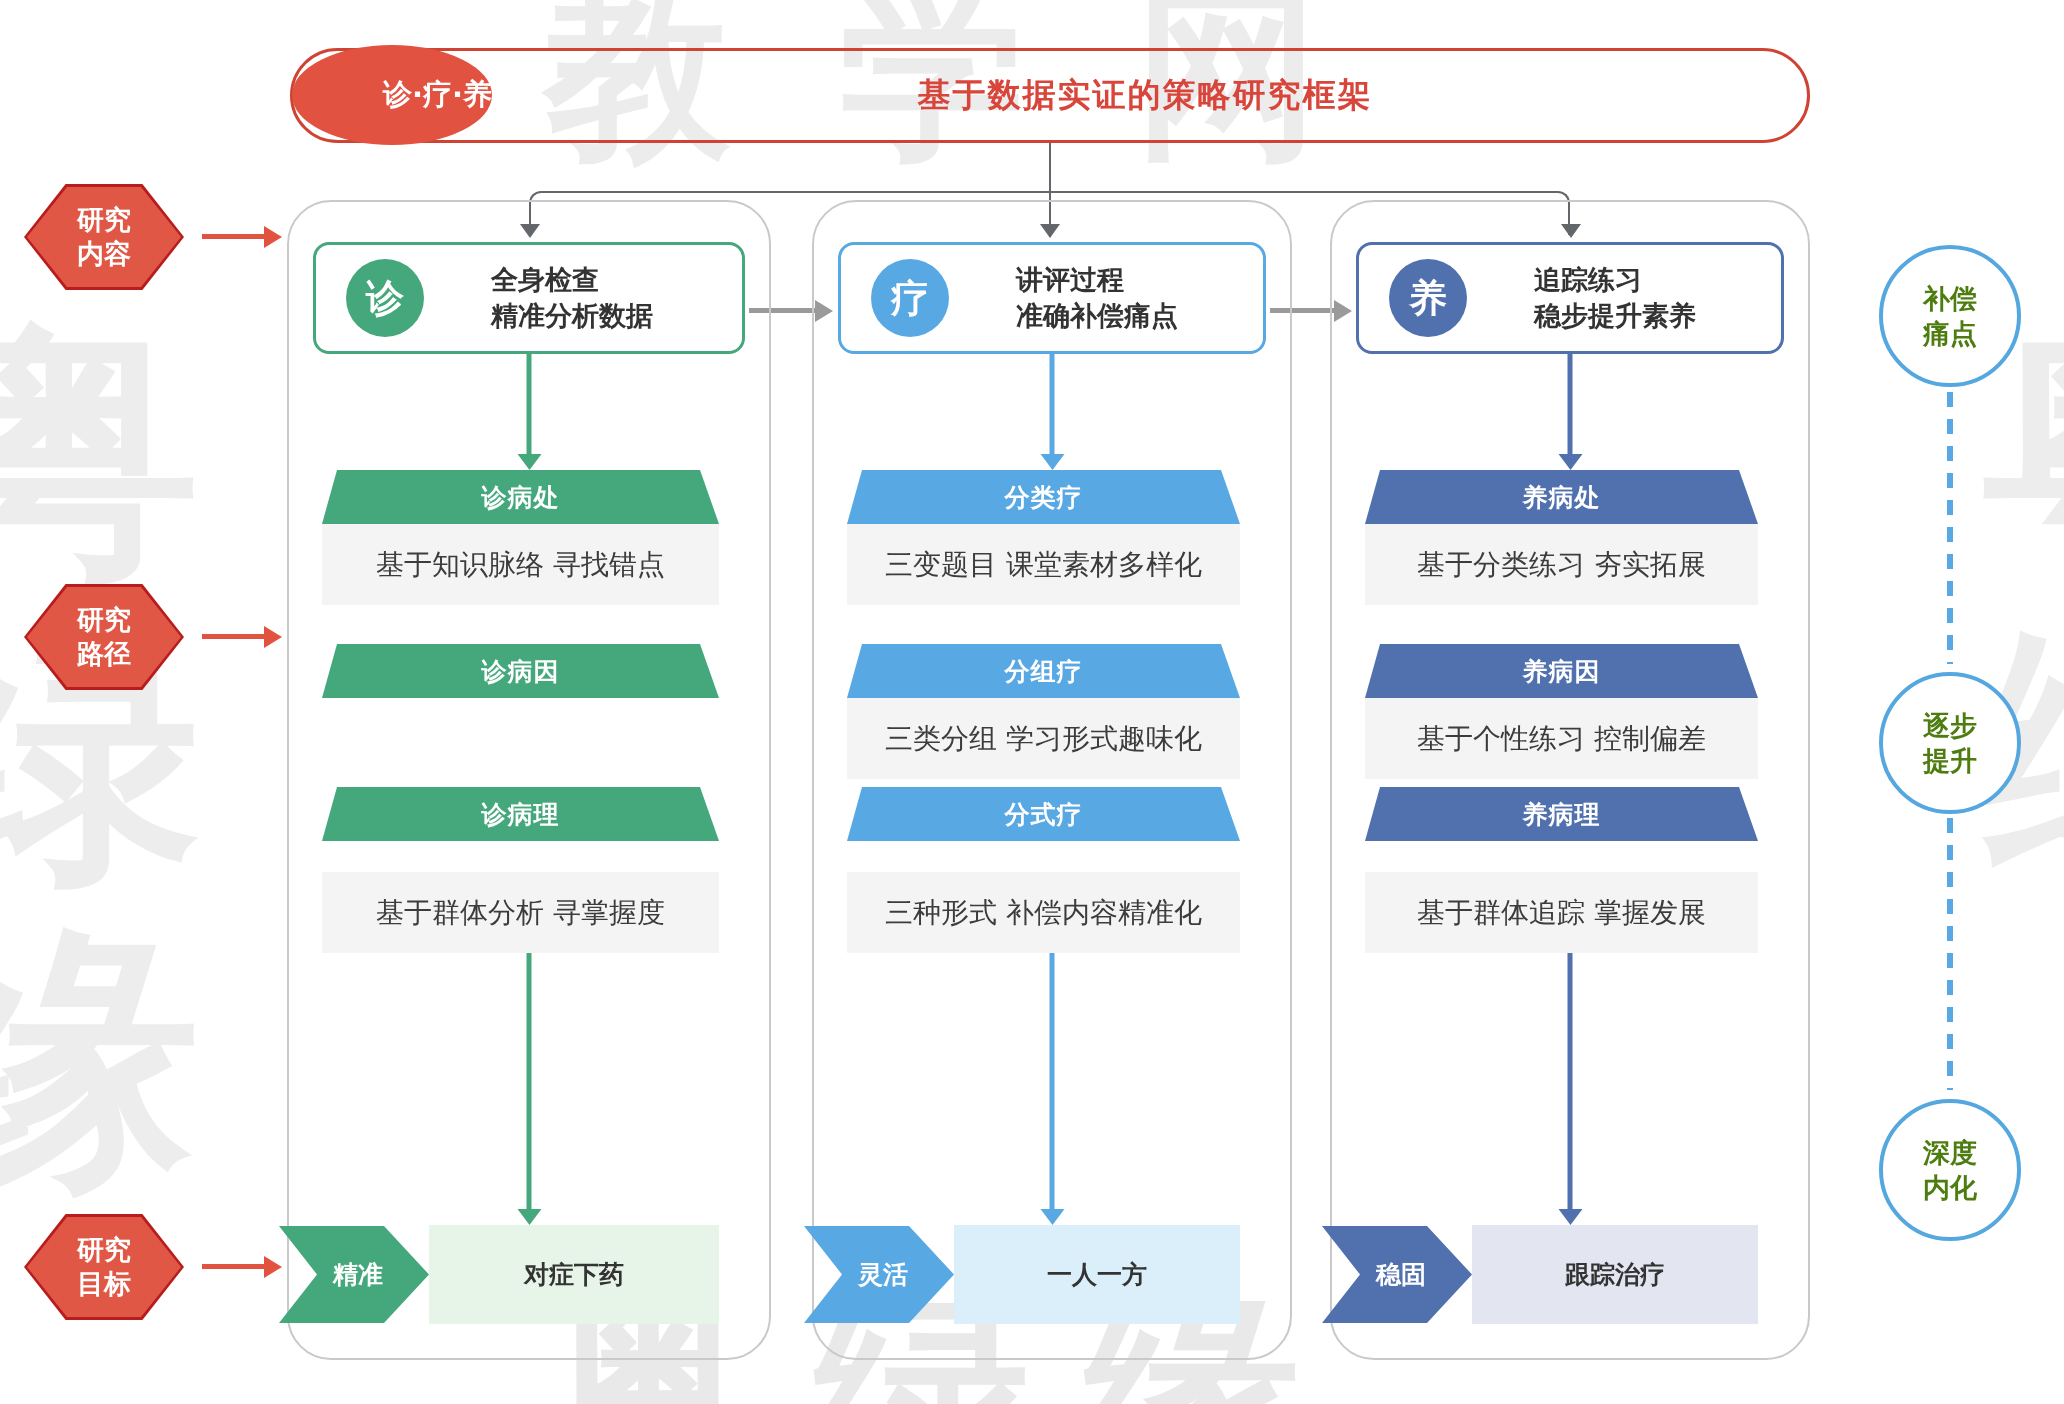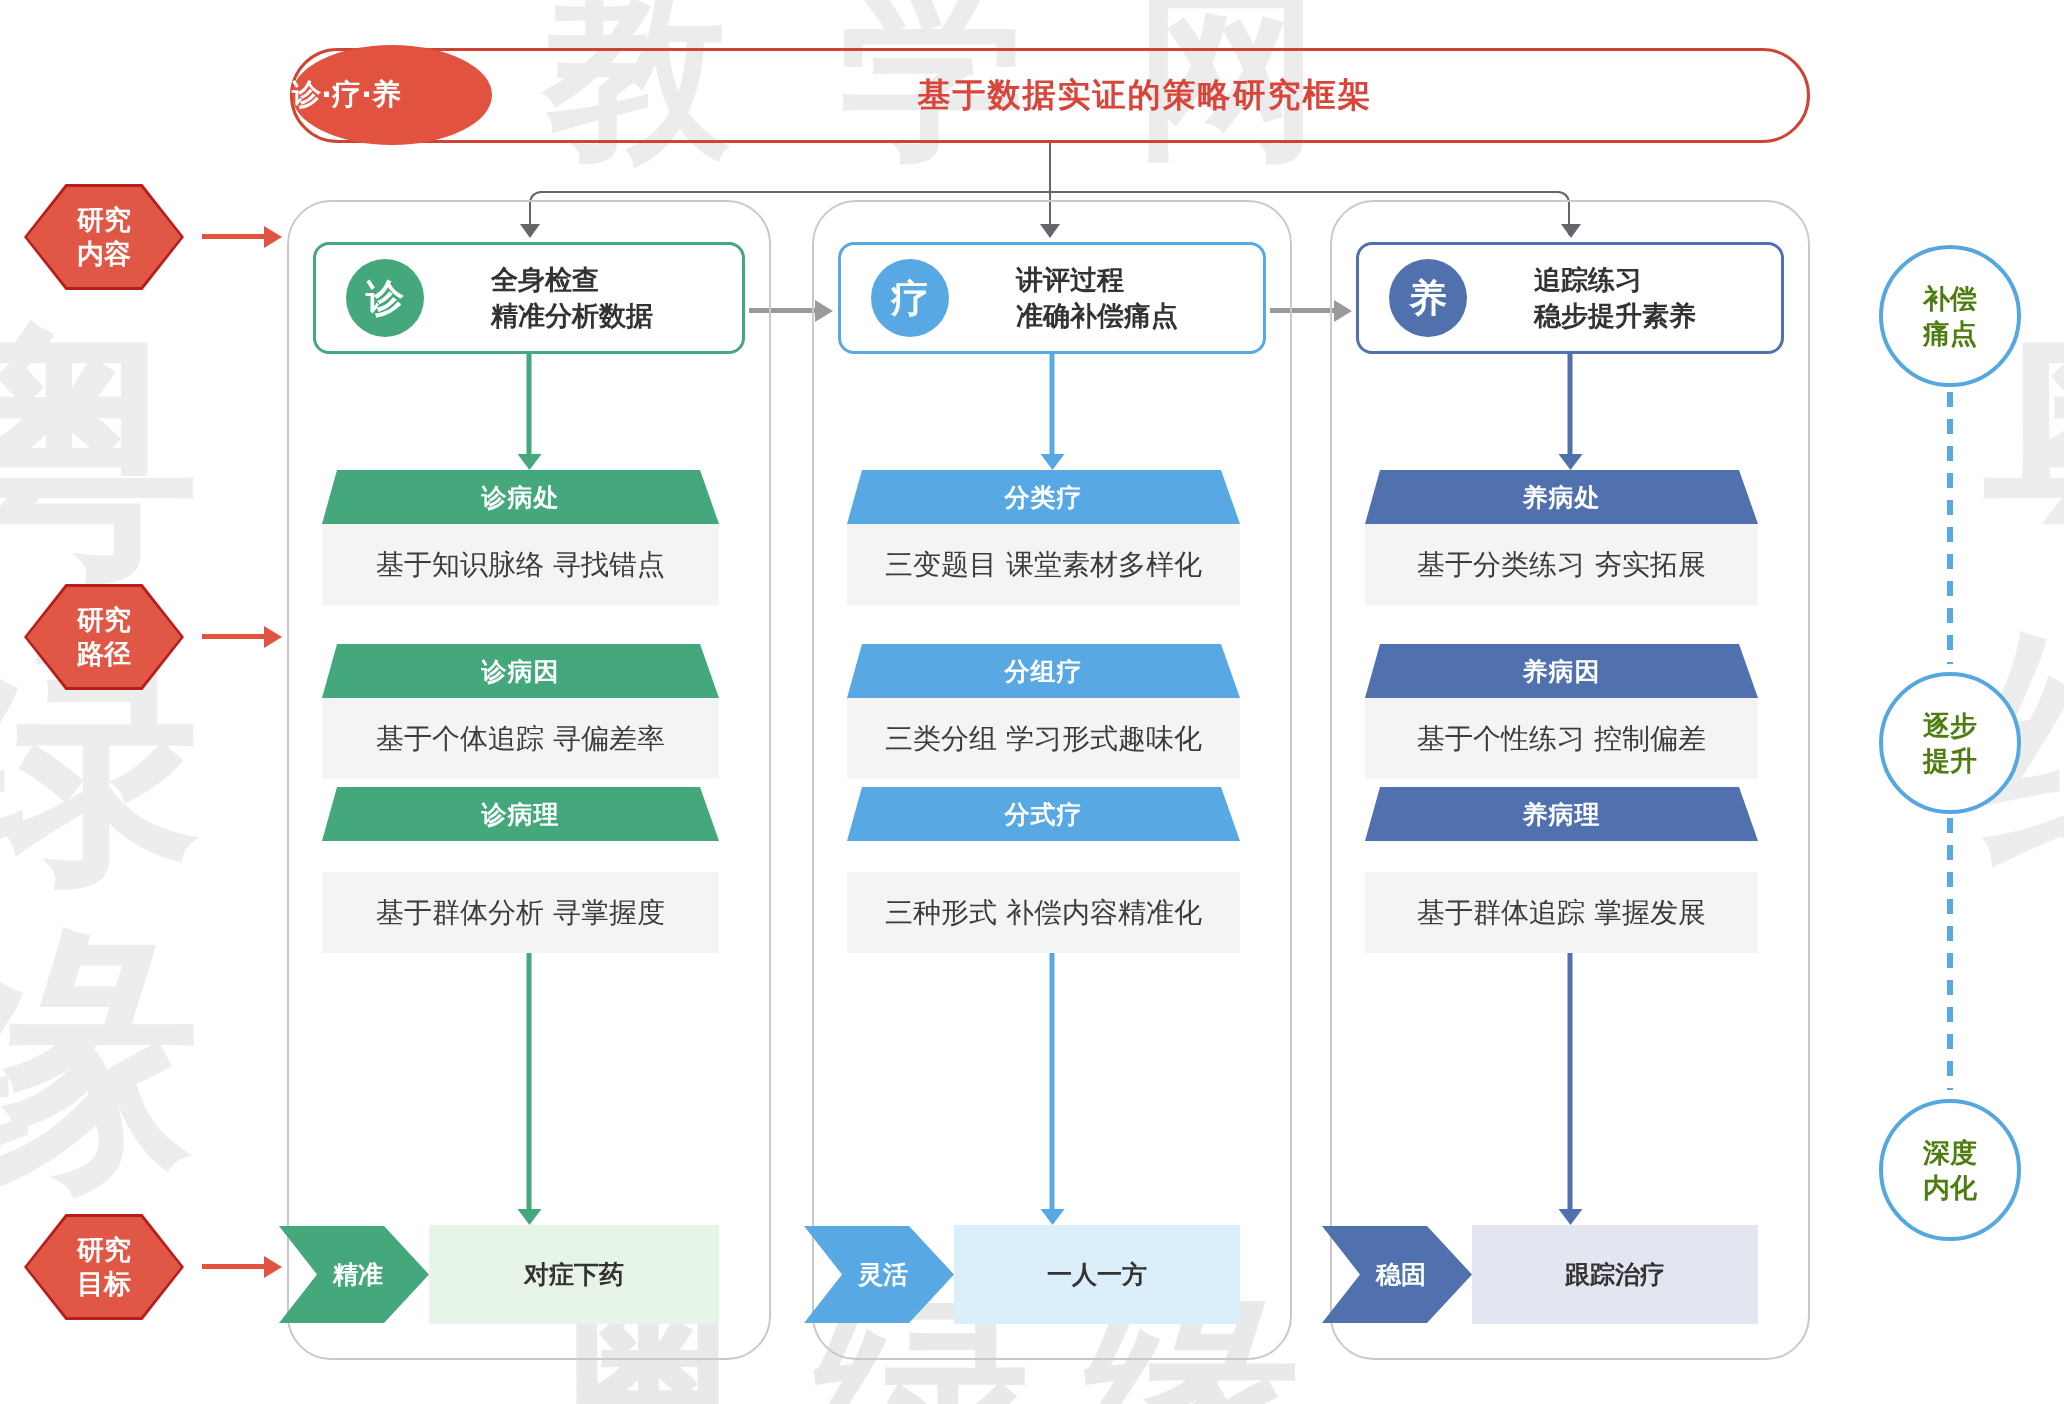--- a/index.html
+++ b/index.html
@@ -14,21 +14,21 @@
   .wm-side{width:280px;white-space:normal;line-height:305px;font-size:272px;color:#ededed;}
   .wm-left{left:-72px;top:300px;}
   .wm-right{left:1983px;top:300px;}
   .layer{position:absolute;inset:0;z-index:1;}
   
   .banner{position:absolute;left:290px;top:48px;width:1520px;height:95px;
     border:3px solid #cf4332;border-radius:50px;box-sizing:border-box;
     display:flex;align-items:center;justify-content:center;padding-left:190px;}
   .banner-title{color:#d8453a;font-size:33px;font-weight:bold;letter-spacing:2px;}
   .badge{position:absolute;left:292px;top:45px;width:200px;height:100px;border-radius:50%;
-    background:#e15241;display:flex;align-items:center;justify-content:flex-start;}
+    background:#e15241;display:flex;align-items:center;justify-content:flex-end;}
   .badge span{color:#fff;font-size:29px;font-weight:bold;}
   
   .conn{position:absolute;box-sizing:border-box;}
   .conn-vmid{left:1049px;top:143px;width:2px;height:94px;background:#63666a;}
   .conn-l{left:529px;top:191px;width:521px;height:44px;border-left:2px solid #63666a;border-top:2px solid #63666a;border-top-left-radius:12px;}
   .conn-r{left:1050px;top:191px;width:520px;height:44px;border-right:2px solid #63666a;border-top:2px solid #63666a;border-top-right-radius:12px;}
   .tri-down{position:absolute;width:0;height:0;border:10px solid transparent;border-top:14px solid #63666a;border-bottom:none;}
   
   .hex{position:absolute;left:24px;width:160px;height:106px;
     clip-path:polygon(26% 0,74% 0,100% 50%,74% 100%,26% 100%,0 50%);
@@ -128,21 +128,20 @@
       <div class="hicon">诊</div>
       <div class="htitle">
         <div>全身检查</div>
         <div>精准分析数据</div>
       </div>
     </div>
     <div class="varrow varrow-top"></div>
     <div class="trap r1">诊病处</div>
     <div class="desc r1">基于知识脉络 寻找错点</div>
     <div class="trap r2">诊病因</div>
-    <div class="desc r2">基于个体追踪 寻偏差率</div>
     <div class="trap r3">诊病理</div>
     <div class="desc r3">基于群体分析 寻掌握度</div>
     <div class="varrow varrow-long"></div>
     <div class="chev">
       <span>精准</span>
     </div>
     <div class="result">对症下药</div>
   </div>
 
   <div class="container c2 col-b">

